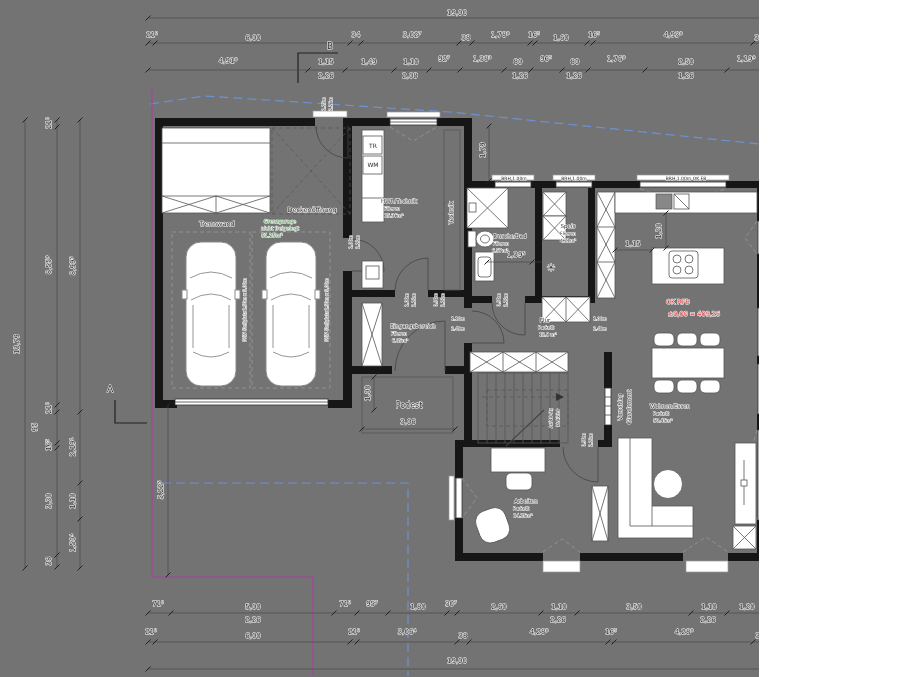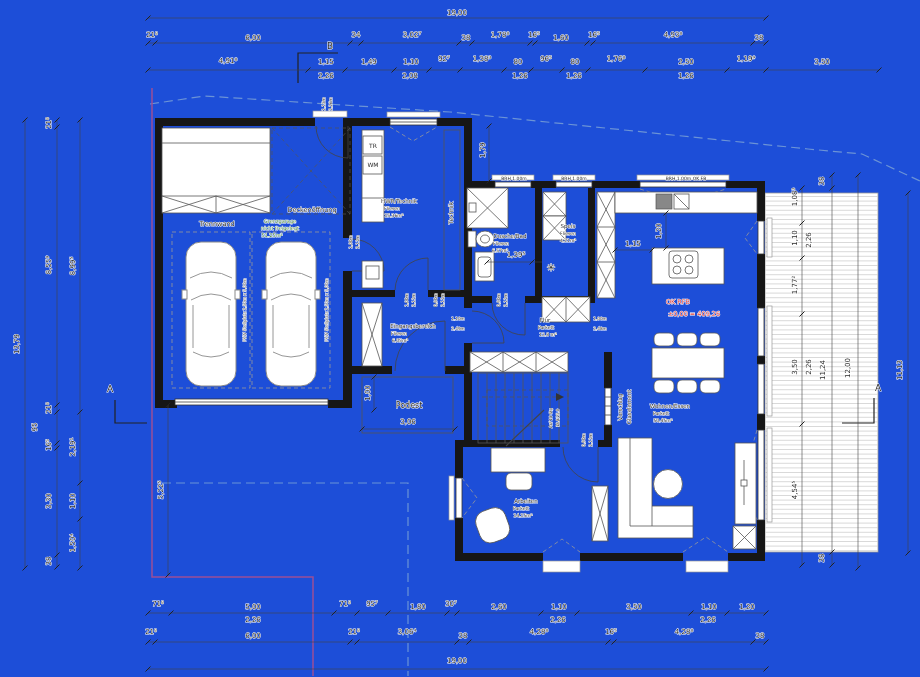--- a/index.html
+++ b/index.html
@@ -1,17 +1,17 @@
 <!DOCTYPE html>
 <html><head>
 <meta charset="utf-8">
 <style>
   html,body{margin:0;padding:0;background:#ffffff;}
   body{font-family:"DejaVu Sans", sans-serif;}
-  #wrap{position:relative;width:920px;height:677px;background:#1d4ed8;overflow:hidden;}
+  #wrap{position:relative;width:759px;height:677px;background:#737373;overflow:hidden;}
   svg{display:block;}
   text{font-family:"DejaVu Sans", sans-serif; paint-order:stroke; stroke:#ffffff; stroke-width:1px;}
   .wall{fill:#161616;stroke:none;}
   .thin{fill:none;stroke:#444;stroke-width:0.8;}
   .furn{fill:#fff;stroke:#555;stroke-width:0.8;}
   .furnl{fill:none;stroke:#555;stroke-width:0.8;}
   .car{fill:#fff;stroke:#8a8a8a;stroke-width:1;}
   .carl{fill:none;stroke:#8a8a8a;stroke-width:0.9;}
   .dash{fill:none;stroke:#555;stroke-width:0.7;stroke-dasharray:4 3;}
   .dashg{fill:none;stroke:#999;stroke-width:0.8;stroke-dasharray:4 3;}

